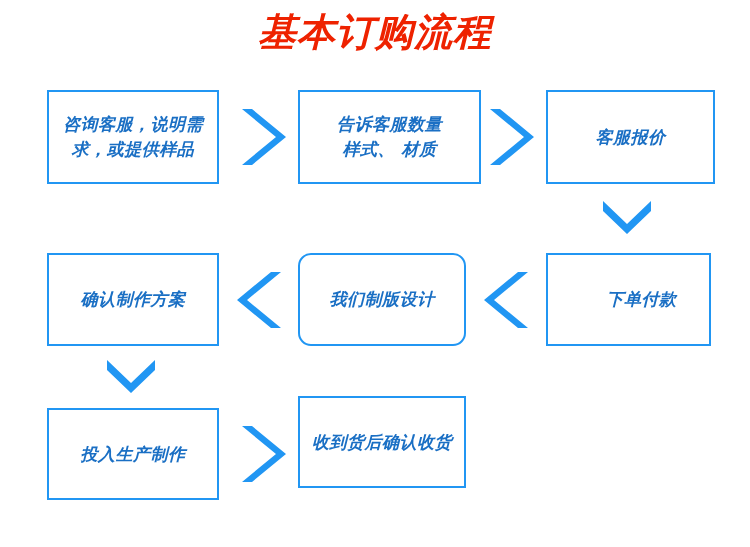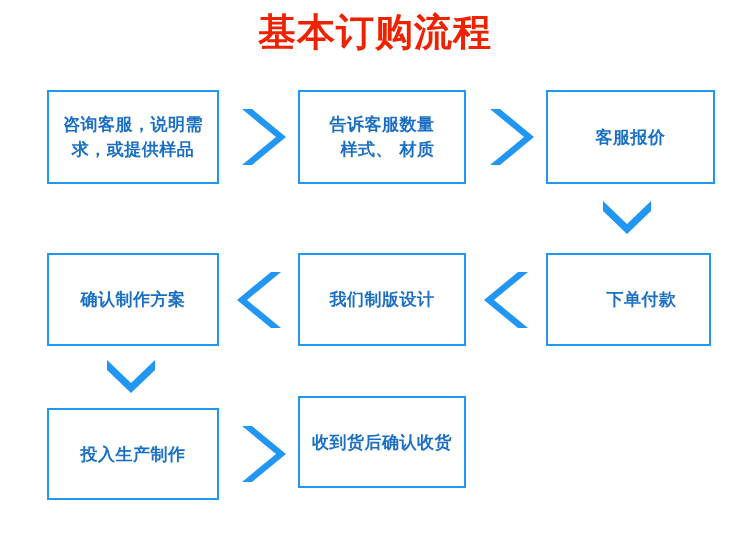--- a/index.html
+++ b/index.html
@@ -10,20 +10,21 @@
     background: #ffffff;
     font-family: "DejaVu Sans", "Liberation Sans", sans-serif;
     overflow: hidden;
   }
 
   #flow-root {
     position: relative;
     width: 750px;
     height: 547px;
     background: #ffffff;
+    font-style: italic;
   }
 
   
   #chart-title {
     position: absolute;
     left: 0;
     top: 6px;
     width: 750px;
     text-align: center;
     font-size: 38px;
@@ -57,25 +58,25 @@
 
   
   .chevron {
     position: absolute;
   }
 
   .chevron svg { display: block; }
 
   
   #box-1 { left: 47px;  top: 90px;  width: 172px; height: 94px; justify-content: center; }
-  #box-2 { left: 298px; top: 90px;  width: 168px; height: 94px; text-align: right; }
+  #box-2 { left: 298px; top: 90px;  width: 183px; height: 94px; }
   #box-3 { left: 546px; top: 90px;  width: 169px; height: 94px; }
 
   #box-4 { left: 546px; top: 253px; width: 165px; height: 93px; padding-left: 32px; }
-  #box-5 { left: 298px; top: 253px; width: 168px; height: 93px; }
+  #box-5 { left: 298px; top: 253px; width: 168px; height: 93px; border-radius: 13px; }
   #box-6 { left: 47px;  top: 253px; width: 172px; height: 93px; align-items: center; }
 
   #box-7 { left: 47px;  top: 408px; width: 172px; height: 92px; }
   #box-8 { left: 298px; top: 396px; width: 168px; height: 92px; }
 
   #arrow-1 { left: 238px; top: 105px; width: 54px; height: 64px; }
   #arrow-2 { left: 486px; top: 105px; width: 54px; height: 64px; }
   #arrow-3 { left: 600px; top: 198px; width: 54px; height: 40px; }
   #arrow-4 { left: 478px; top: 268px; width: 54px; height: 64px; }
   #arrow-5 { left: 231px; top: 268px; width: 54px; height: 64px; }

